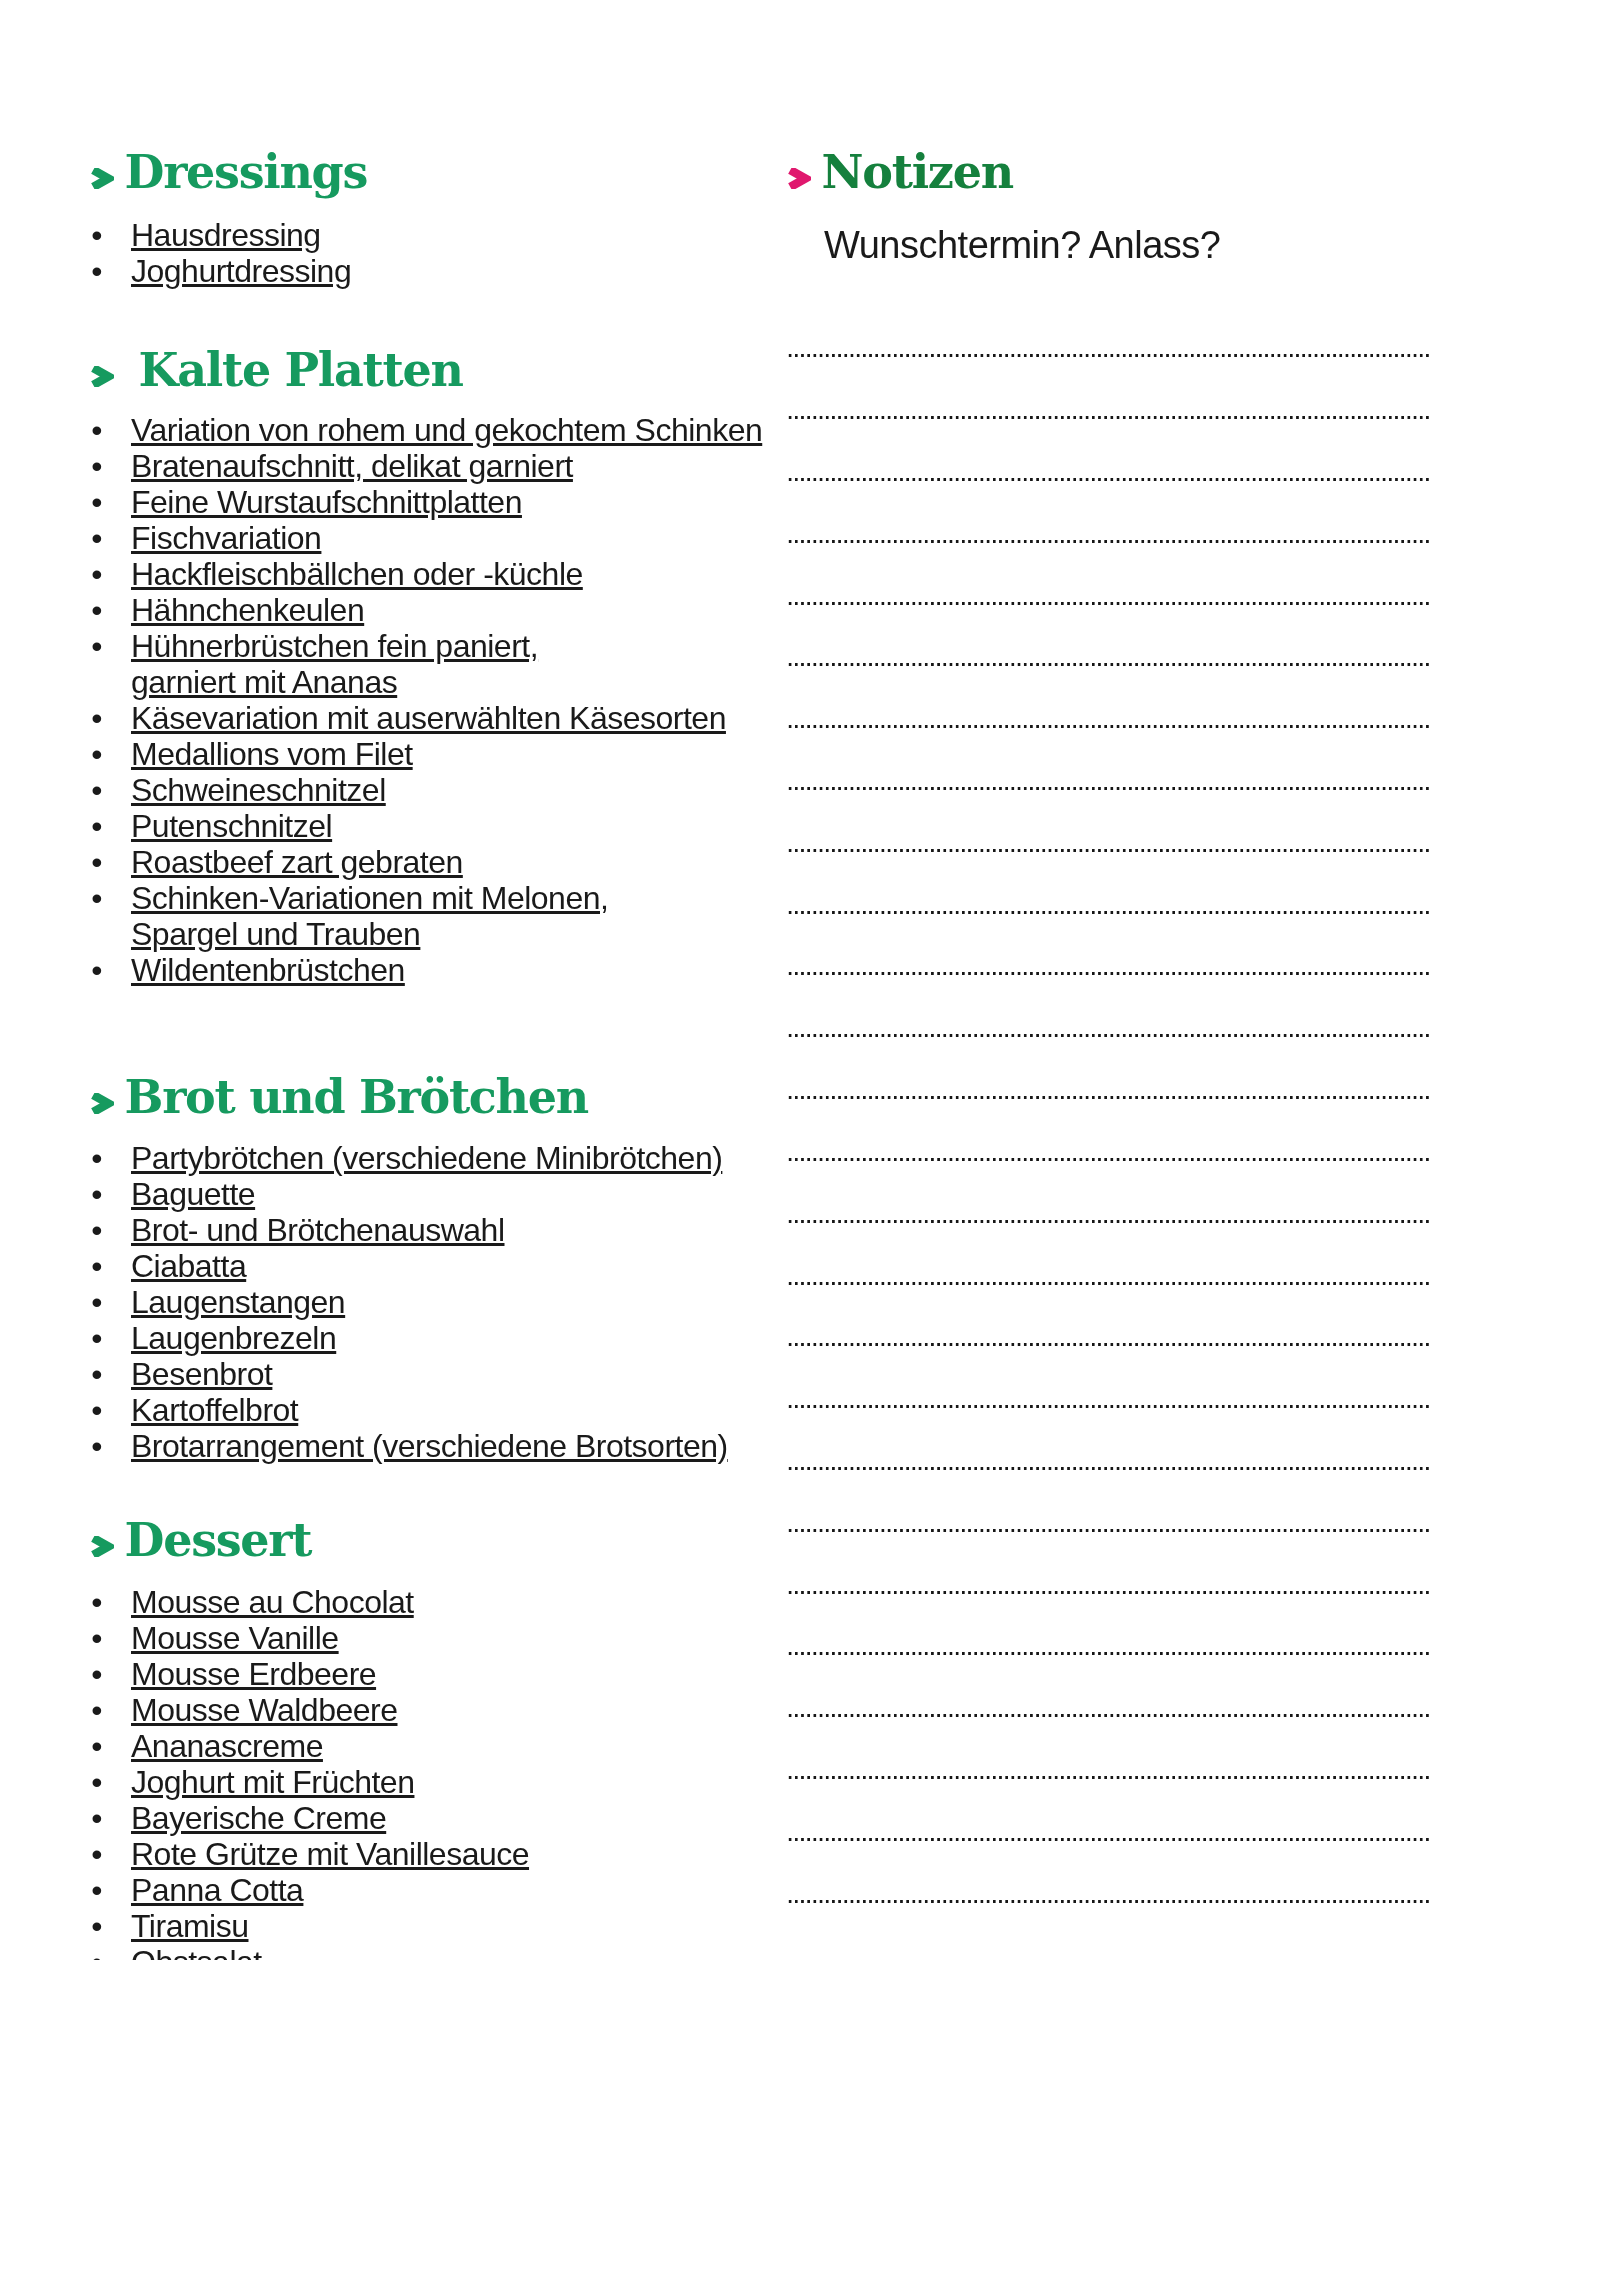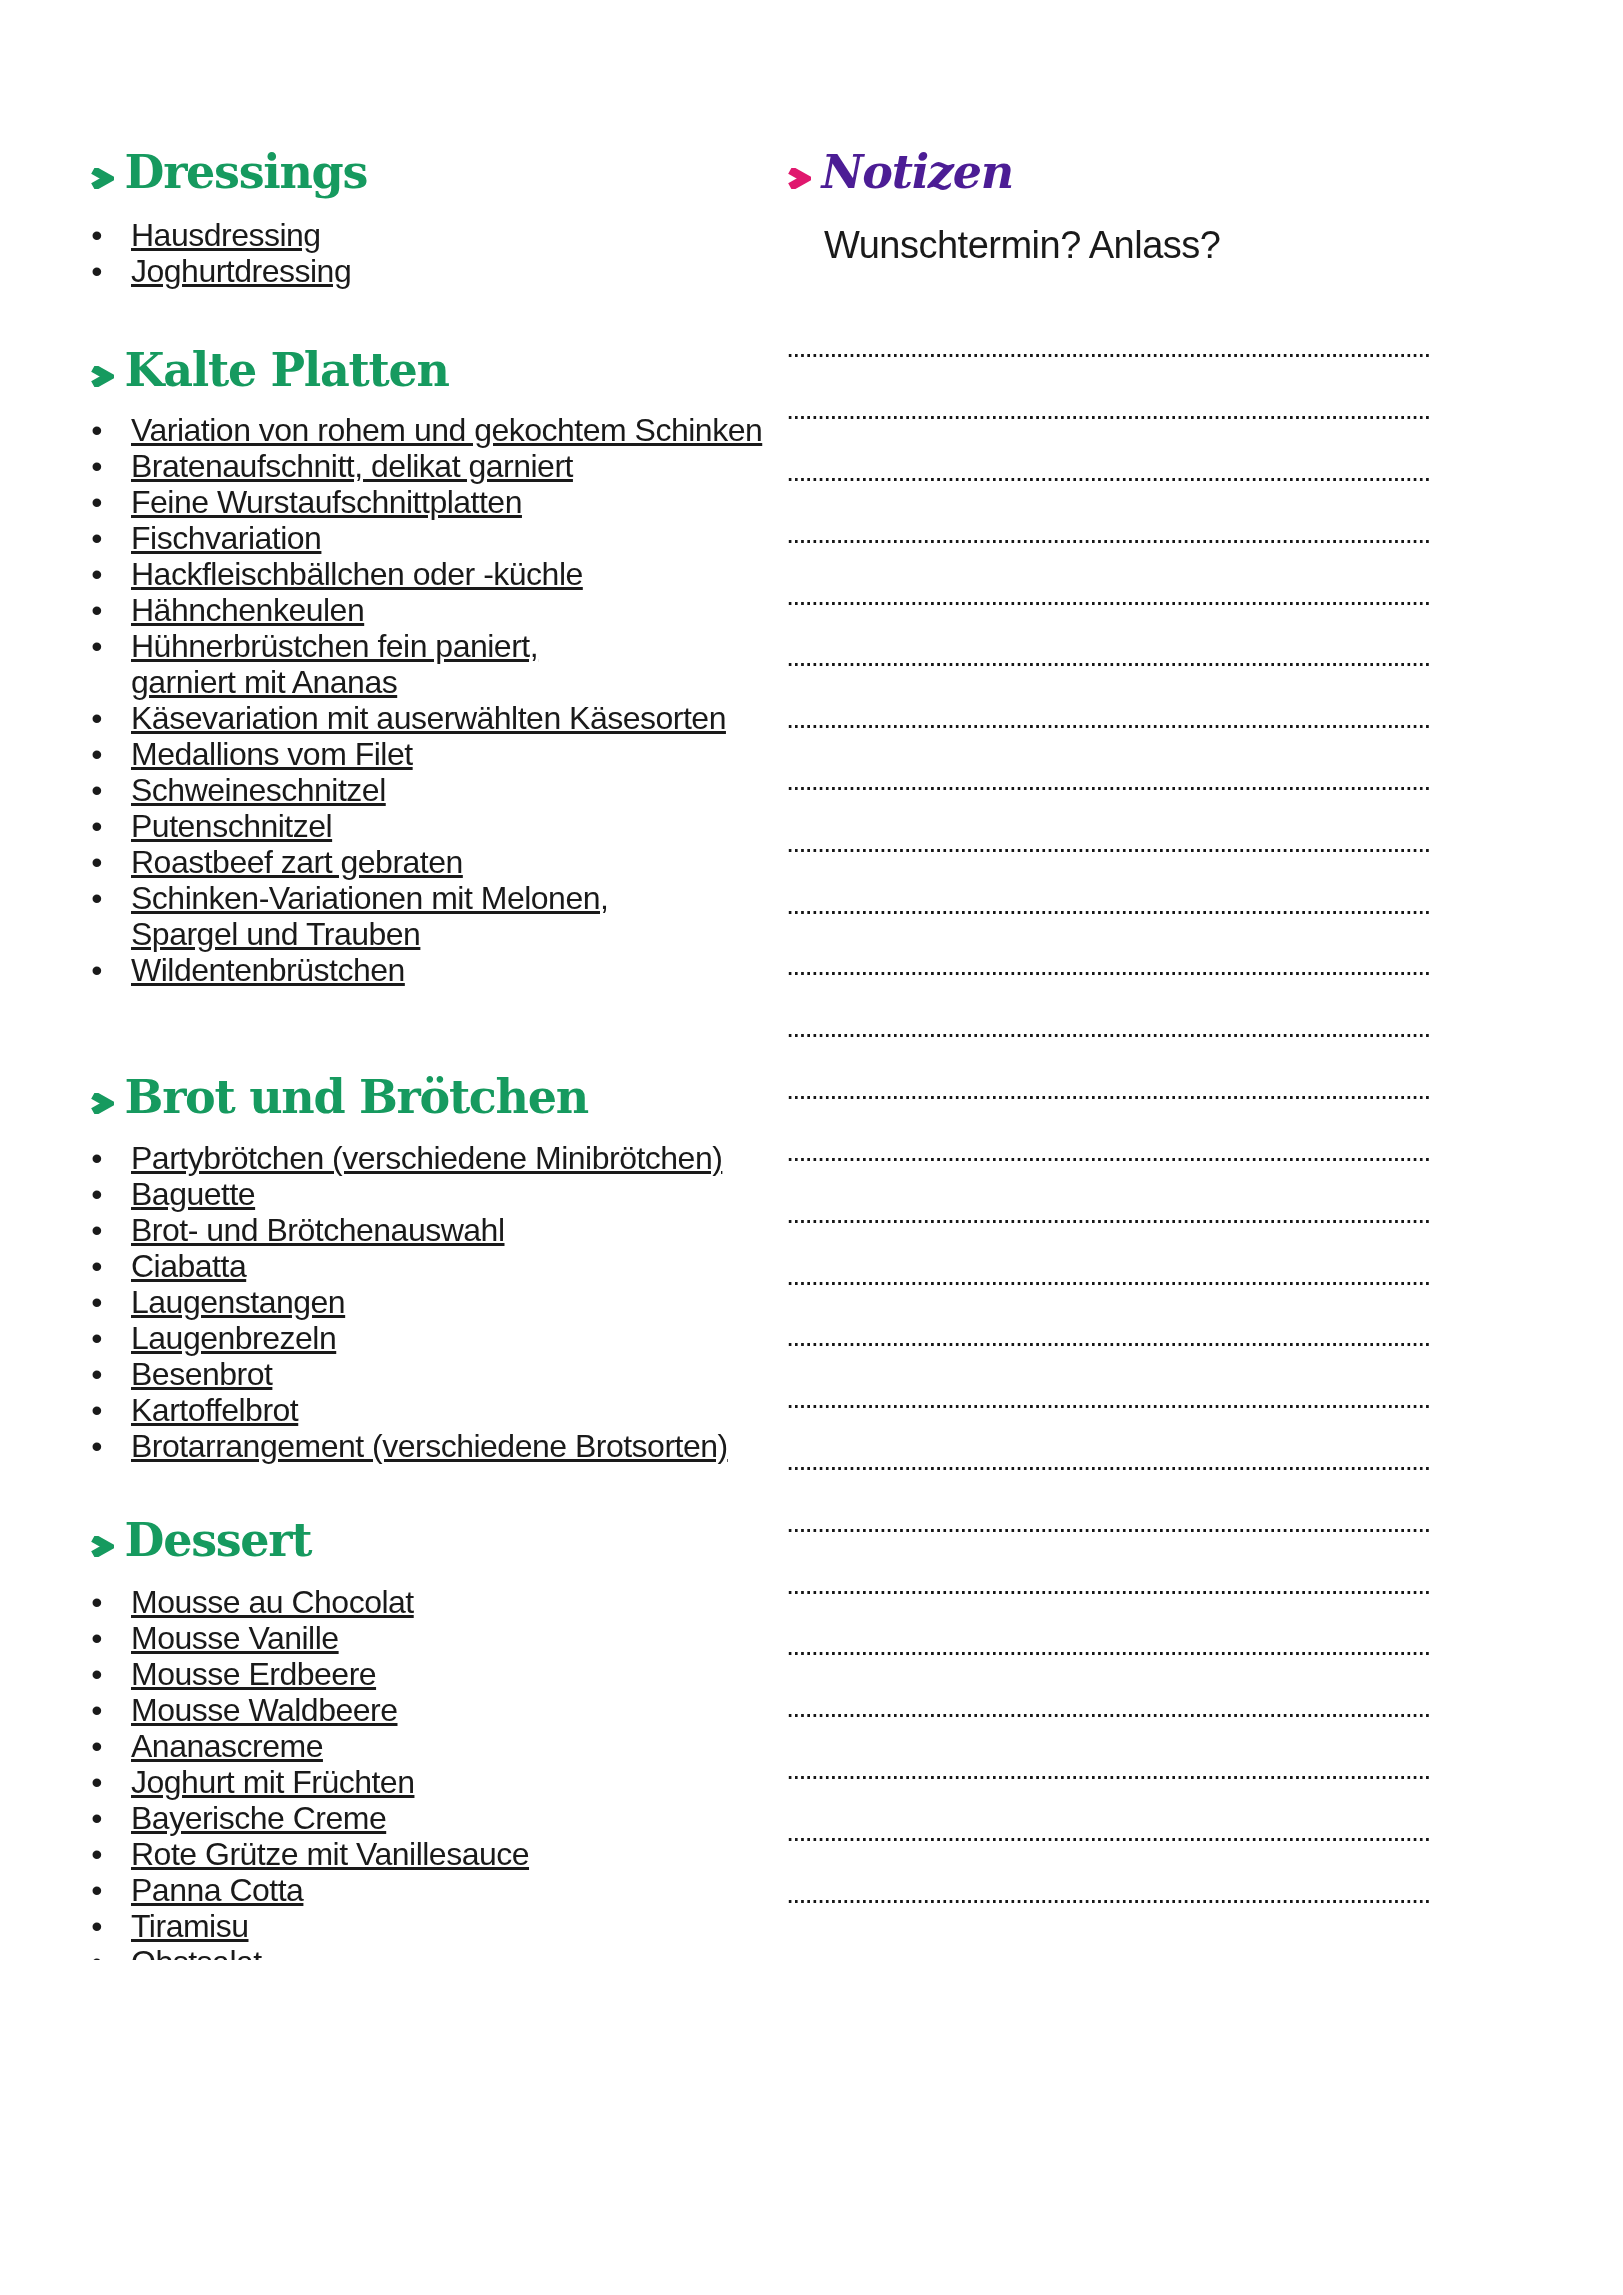--- a/index.html
+++ b/index.html
@@ -17,21 +17,21 @@
     align-items:flex-start;
     font-family:"DejaVu Serif",serif;
     font-weight:bold;
     font-size:46px;
     line-height:46px;
     letter-spacing:-1.3px;
     white-space:nowrap;
   }
   .heading .chev{flex:0 0 auto;margin-top:19px;margin-right:11px;}
   .green{color:#169a5f;}
-  .pink{color:#4c1d95;font-style:italic;}
+  .pink{color:#15803d;}
   ul.items{
     position:absolute;
     margin:0;padding:0;list-style:none;
     font-size:32px;
     line-height:36px;
     letter-spacing:-0.5px;
     white-space:nowrap;
     text-decoration:underline;
   }
   ul.items li{
@@ -57,21 +57,21 @@
     left:787px;
     width:643px;height:4.6px;
     background-image:radial-gradient(circle 1.6px at center,#161616 96%,rgba(0,0,0,0) 100%);
     background-size:6.2px 4.6px;
     background-repeat:repeat-x;
     background-position:left center;
   }
   
   #h-dressings{top:149px;left:90px;}
   #ul-dressings{top:217px;left:90px;}
-  #h-kalte{top:347px;left:90px;}
+  #h-kalte{top:347px;left:90px;gap:14px;}
   #ul-kalte{top:412px;left:90px;}
   #h-brot{top:1074px;left:90px;}
   #ul-brot{top:1140px;left:90px;}
   #h-dessert{top:1517px;left:90px;}
   #ul-dessert{top:1584px;left:90px;}
   #h-notizen{top:149px;left:787px;}
 </style>
 </head>
 <body>
 

